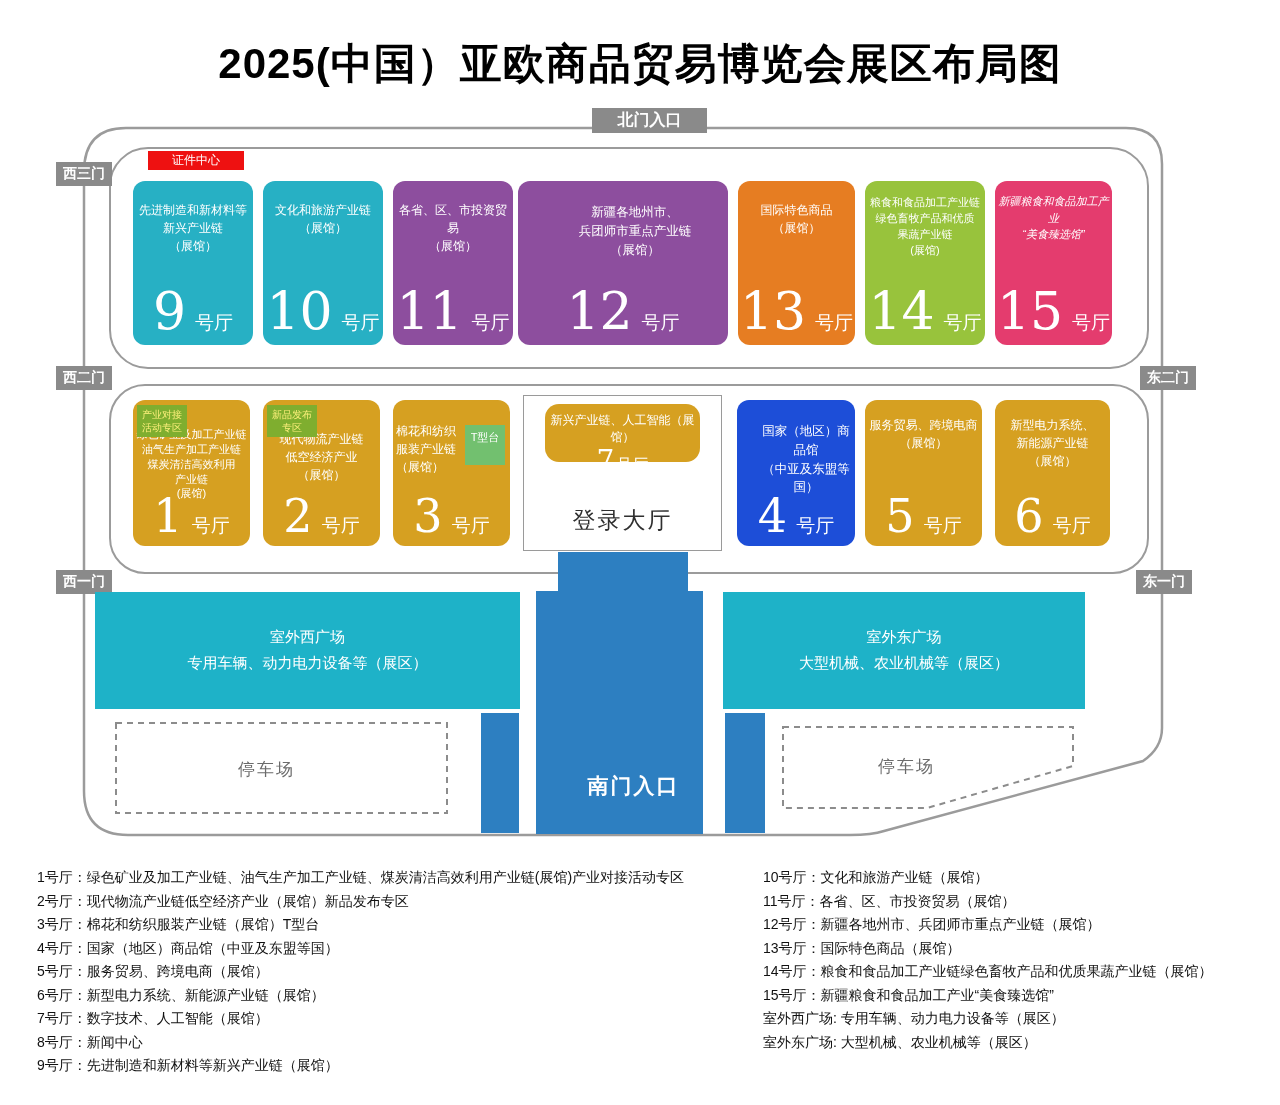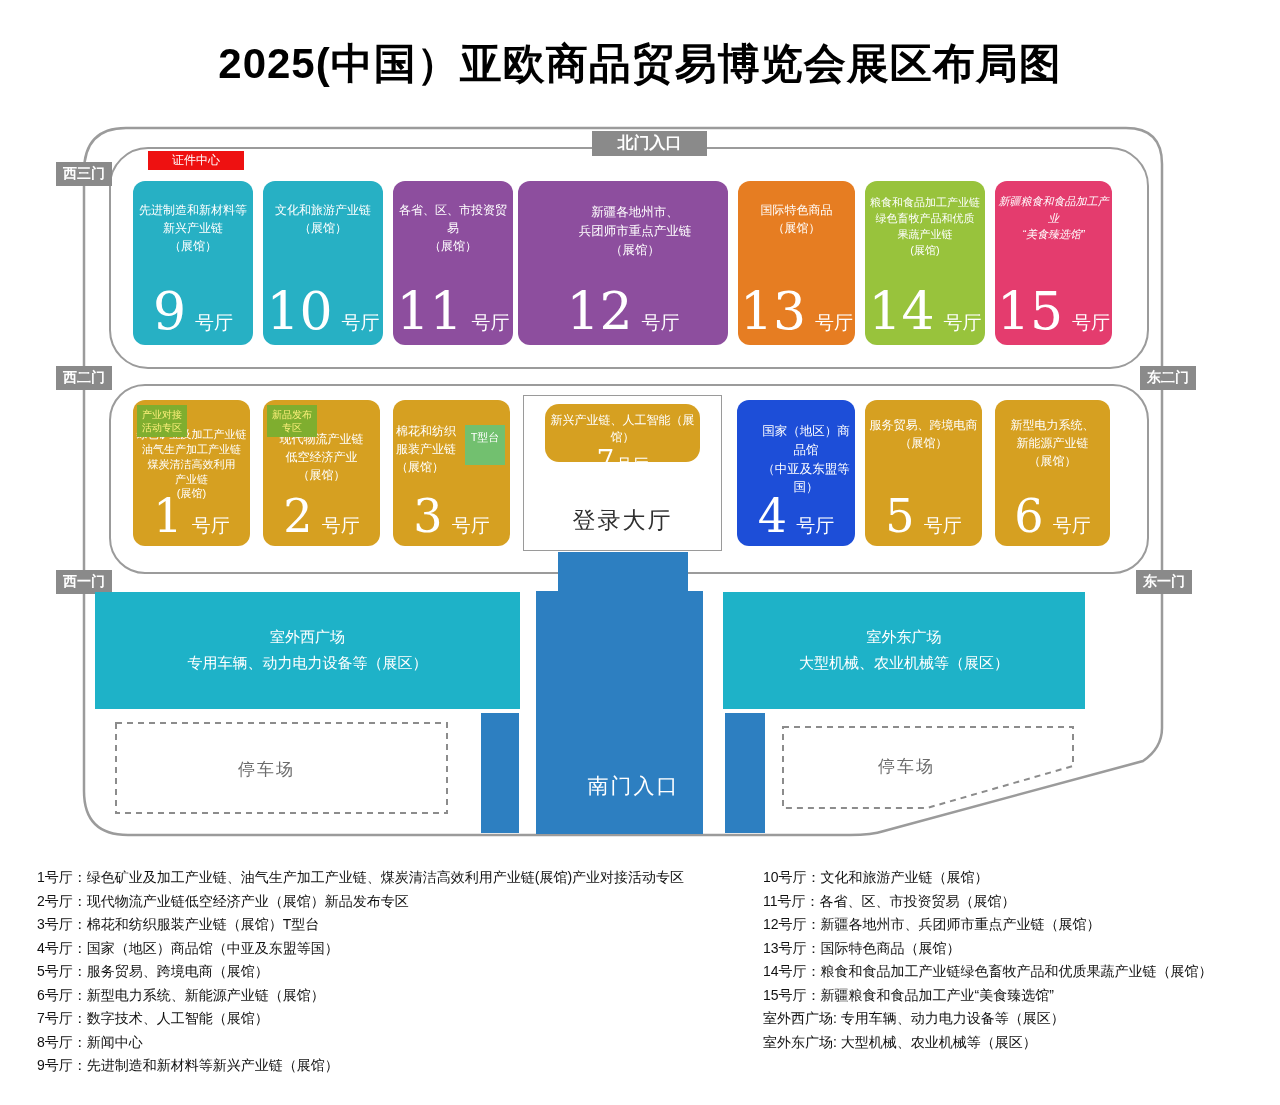--- a/index.html
+++ b/index.html
@@ -50,21 +50,21 @@
          font-size:23px;color:#2f2f2f;letter-spacing:2px;}
   .h7{position:absolute;left:21px;top:8px;width:155px;height:58px;border-radius:14px;
       background:#d6a021;color:#fff;text-align:center;}
   .h7-desc{font-size:12px;margin-top:8px;}
   .h7-numrow{line-height:1;margin-top:1px;}
   .h7 .num{font-size:28px;}
   .h7 .unit{font-size:16px;margin-left:2px;}
 
   .blue{position:absolute;background:#2d7fc1;}
   .south-label{position:absolute;left:536px;top:772px;width:195px;text-align:center;
-        color:#fff;font-weight:normal;font-size:21px;letter-spacing:2px;}
+        color:#fff;font-weight:bold;font-size:21px;letter-spacing:2px;}
 
   .plaza{position:absolute;background:#1eb2c8;color:#fff;display:flex;flex-direction:column;
         align-items:center;justify-content:center;gap:7px;font-size:15px;}
   .parking-label{position:absolute;color:#6b6b6b;font-size:17px;letter-spacing:2px;}
 
   .legend{position:absolute;top:866px;left:37px;width:1210px;font-size:14px;color:#111;}
   .leg-col{position:absolute;top:0;}
   .leg-left{left:0;width:722px;}
   .leg-right{left:726px;width:484px;}
   .leg-line{line-height:23.5px;white-space:nowrap;}
@@ -77,21 +77,21 @@
   <div class="title">2025(中国）亚欧商品贸易博览会展区布局图</div>
 
   <svg class="lines" width="1280" height="1105" viewBox="0 0 1280 1105">
     <path d="M 126 128 L 1126 128 Q 1162 128 1162 164 L 1162 728 Q 1162 748 1143 761 L 884 831 Q 872 835 850 835 L 128 835 Q 84 835 84 791 L 84 172 Q 84 128 126 128 Z" fill="none" stroke="#9b9b9b" stroke-width="2.5"></path>
     <rect x="110" y="148" width="1038" height="220" rx="38" fill="none" stroke="#9b9b9b" stroke-width="2"></rect>
     <rect x="110" y="385" width="1038" height="188" rx="35" fill="none" stroke="#9b9b9b" stroke-width="2"></rect>
     <rect x="116" y="723" width="331" height="90" fill="none" stroke="#8c8c8c" stroke-width="2" stroke-dasharray="6 5"></rect>
     <polygon points="783,727 1073,727 1073,766 927,808 783,808" fill="none" stroke="#8c8c8c" stroke-width="2" stroke-dasharray="6 5"></polygon>
   </svg>
 
-  <div class="gate north" style="left:592px;top:131px;width:115px;height:25px">北门入口</div>
+  <div class="gate north" style="left:592px;top:108px;width:115px;height:25px">北门入口</div>
   <div class="gate" style="left:56px;top:162px;width:56px;height:24px">西三门</div>
   <div class="gate" style="left:56px;top:366px;width:56px;height:24px">西二门</div>
   <div class="gate" style="left:56px;top:570px;width:56px;height:24px">西一门</div>
   <div class="gate" style="left:1140px;top:366px;width:56px;height:24px">东二门</div>
   <div class="gate" style="left:1136px;top:570px;width:56px;height:24px">东一门</div>
 
   <div class="credential">证件中心</div>
 
   <div class="hall c-teal" style="left:133px;top:181px;width:120px;height:164px">
     <div class="desc">先进制造和新材料等

